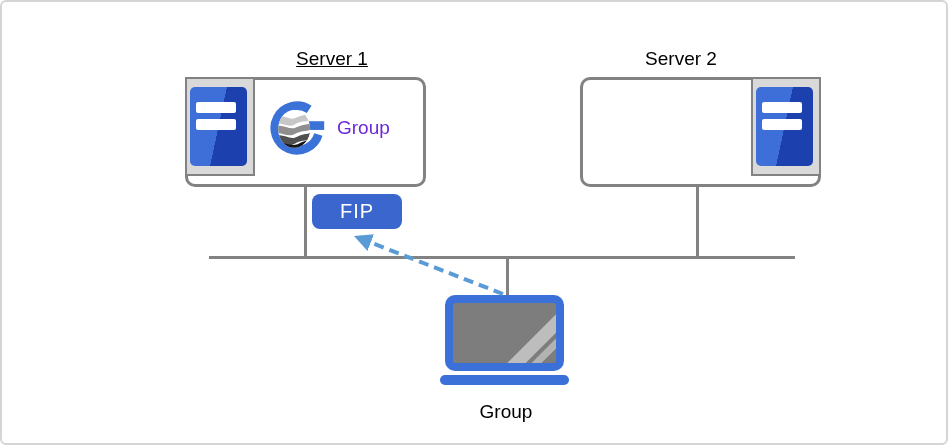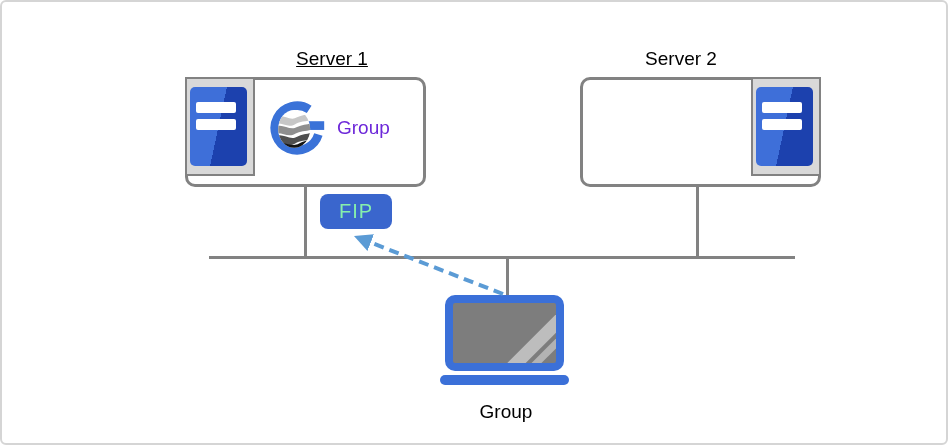--- a/index.html
+++ b/index.html
@@ -24,22 +24,22 @@
   .server-tower {
     position:absolute; left:3px; top:8px; width:57px; height:79px;
     border-radius:5px;
     background:linear-gradient(102deg,#3e6fd9 0%, #3e6fd9 50%, #1c41ae 50%, #1c41ae 100%);
   }
   .server-bar {
     position:absolute; left:6px; width:40px; height:11px;
     background:#fff; border-radius:2px;
   }
   .fip-badge {
-    position:absolute; left:318px; top:192px; width:72px; height:35px;
-    background:#3a66cd; border-radius:8px; color:#86efac; font-size:20px;
+    position:absolute; left:310px; top:192px; width:90px; height:35px;
+    background:#3a66cd; border-radius:8px; color:#ffffff; font-size:20px;
     display:flex; align-items:center; justify-content:center; letter-spacing:1px;
   }
   .gray-line { position:absolute; background:#828282; }
   .laptop { position:absolute; left:438px; top:292px; width:129px; height:93px; }
   .laptop-frame {
     position:absolute; left:5px; top:1px; width:119px; height:76px;
     border:8px solid #3b70d8; border-radius:10px; background:#7d7d7d;
     box-sizing:border-box; overflow:hidden;
   }
   .screen-stripe { position:absolute; transform:rotate(45deg); }

